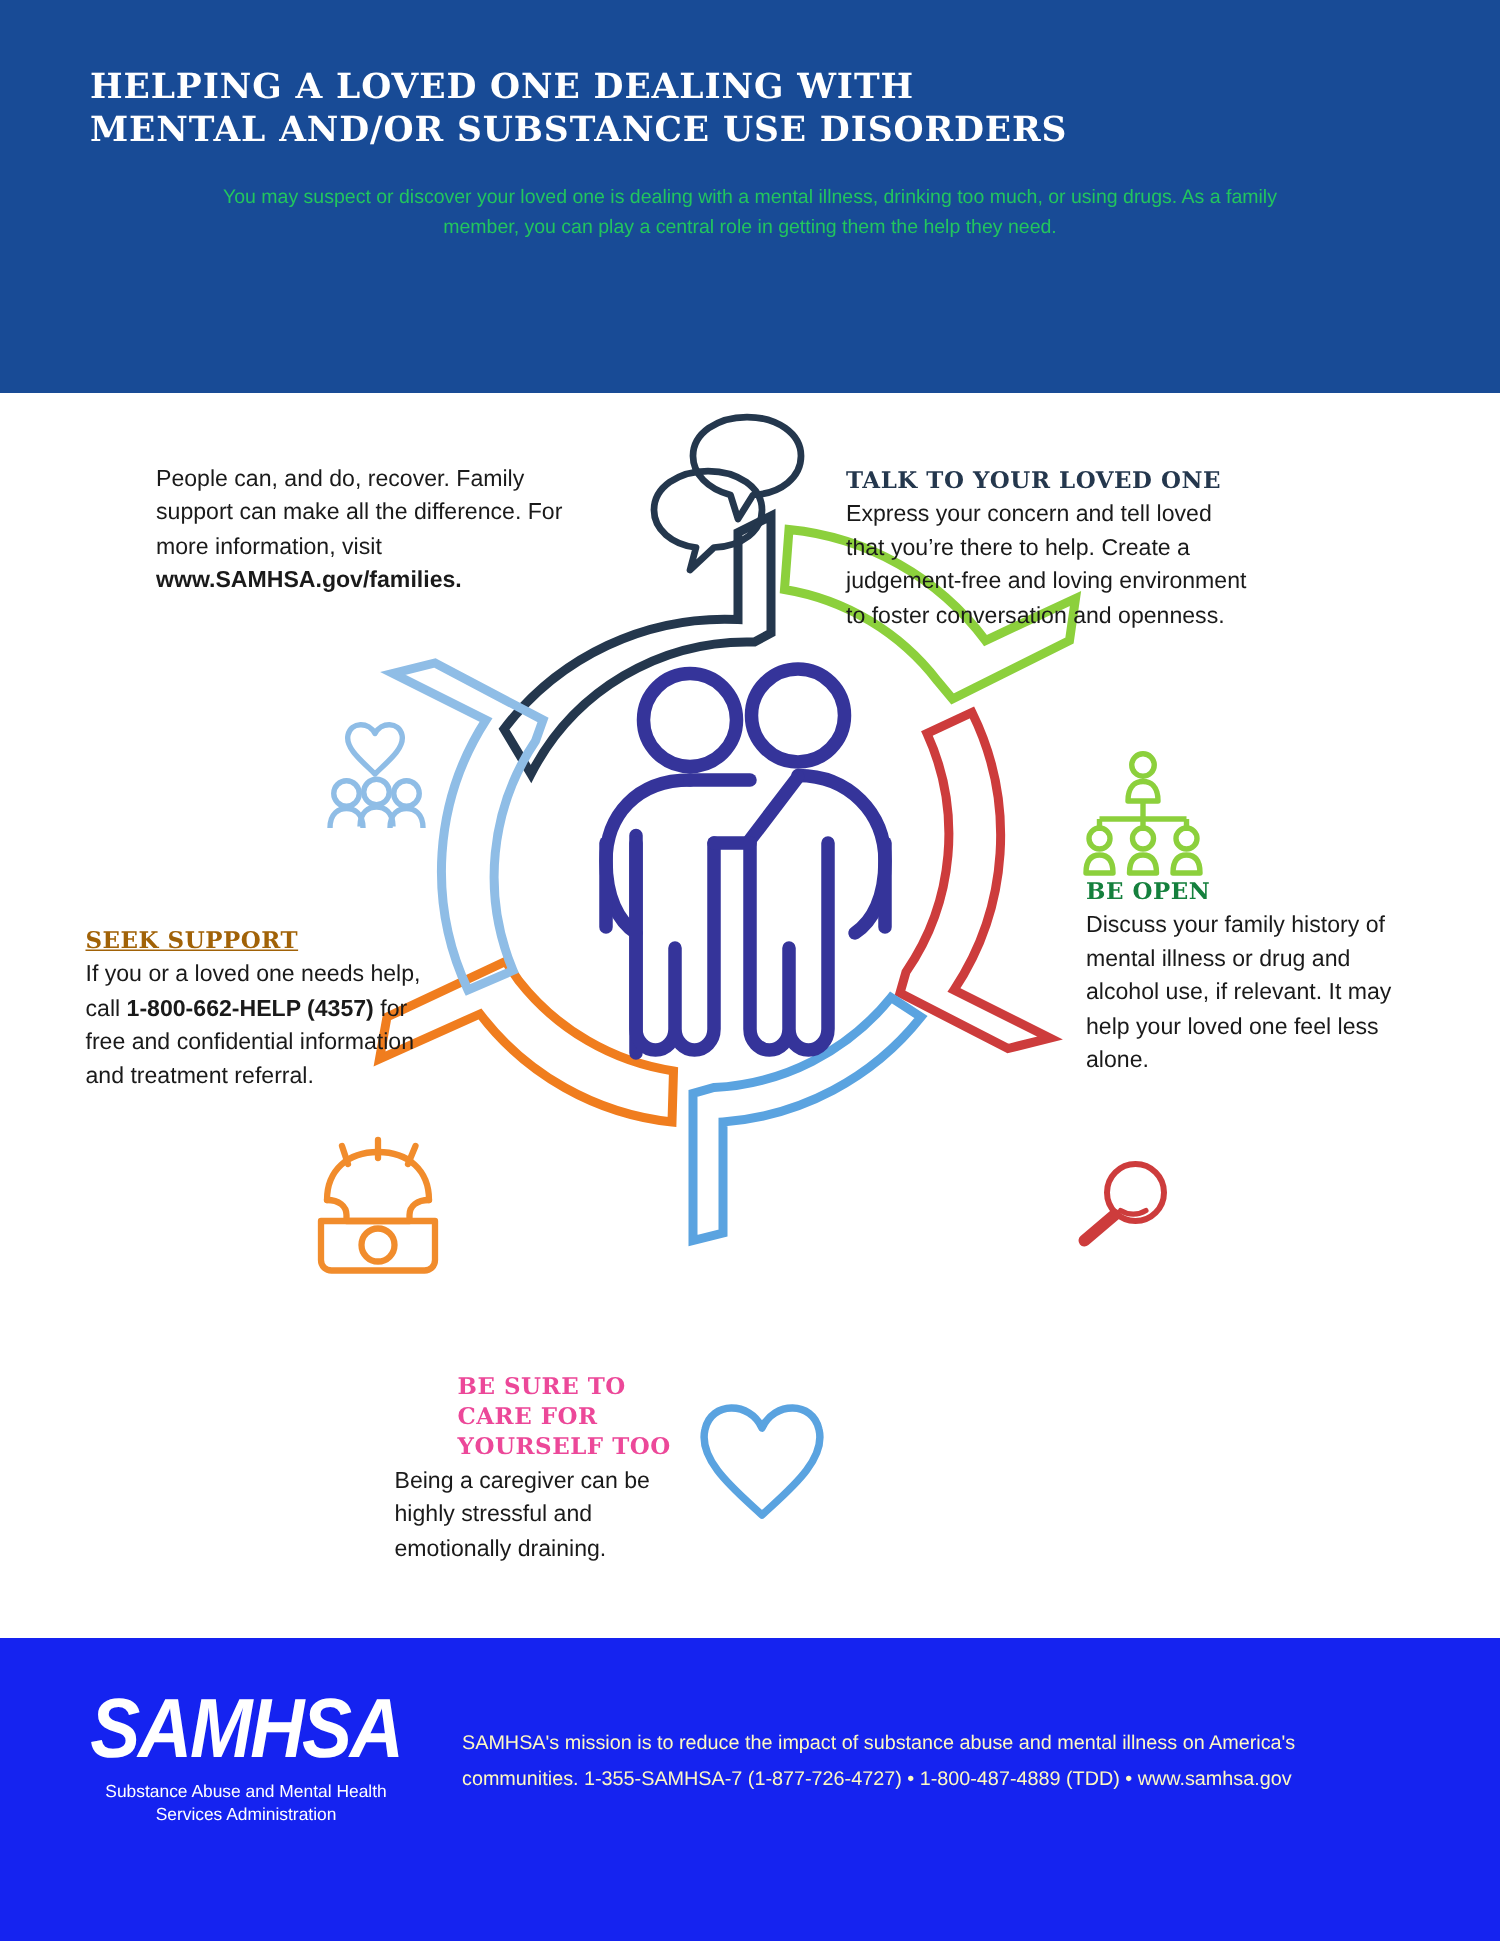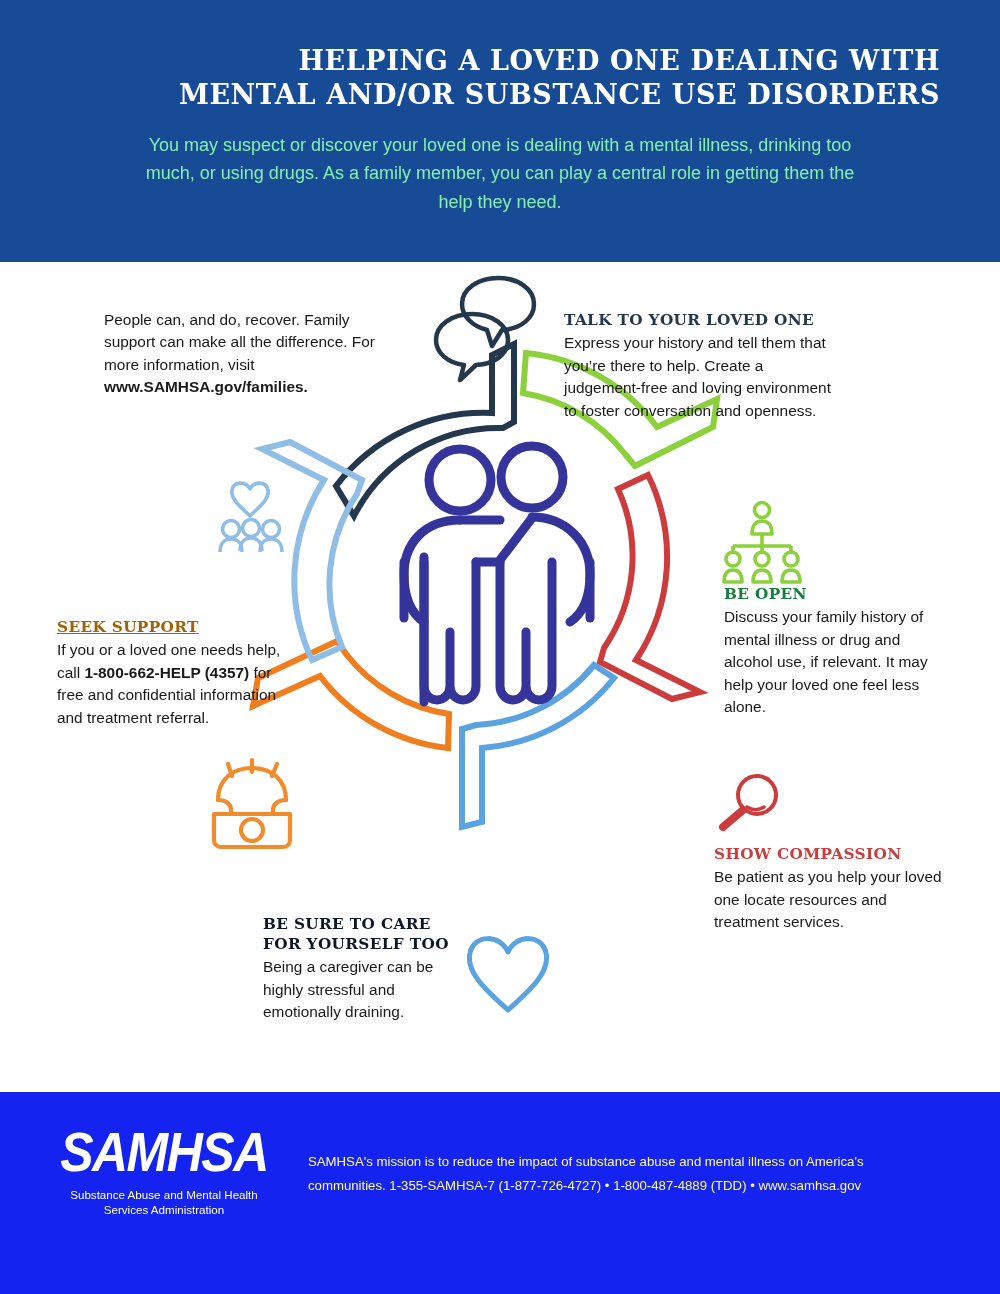--- a/index.html
+++ b/index.html
@@ -20,30 +20,30 @@
   .header {
     position: absolute; left: 0; top: 0;
     width: 1000px; height: 262px;
     background: #184b96;
     padding: 44px 60px 0 60px;
   }
   .header-title {
     color: #ffffff;
     font-family: "DejaVu Serif", serif;
     font-weight: bold;
-    font-size: 27px;
+    font-size: 23px;
     line-height: 1.26;
     letter-spacing: 0.6px;
-    text-align: right;
+    text-align: left;
     text-transform: uppercase;
   }
   .header-sub {
     margin-top: 19px;
-    color: #86efac;
-    font-size: 18px;
+    color: #22c55e;
+    font-size: 13px;
     line-height: 1.58;
     text-align: center;
     font-weight: 400;
     padding: 0 85px;
   }
 
   
   .body-area {
     position: absolute; left: 0; top: 262px;
     width: 1000px; height: 830px;
@@ -70,21 +70,21 @@
     font-size: 15.4px;
     line-height: 1.46;
   }
   .block-body b { font-weight: bold; }
 
   
   .c-lightblue { color: #74aadd; }
   .c-navy      { color: #24374d; }
   .c-green     { color: #15803d; }
   .c-red       { color: #cd3c3c; }
-  .c-skyblue   { color: #0f172a; }
+  .c-skyblue   { color: #ec4899; margin-left: 42px; }
   .c-orange    { color: #a16207; text-decoration: underline; }
 
   
   #blk-treatable   { left: 104px; top: 47px;  width: 292px; }
   #blk-talk        { left: 564px; top: 48px;  width: 268px; }
   #blk-open        { left: 724px; top: 322px; width: 228px; }
   #blk-compassion  { left: 714px; top: 582px; width: 230px; }
   #blk-care        { left: 263px; top: 652px; width: 200px; }
   #blk-seek        { left: 57px;  top: 355px; width: 232px; }
 
@@ -313,32 +313,28 @@
                  C 542,672 516,672 508,690 Z"></path>
       </g>
     </svg>
 
     <div class="block" id="blk-treatable">
       <div class="block-body"><span>People can, and do, recover. Family support can make all the difference. For more information, visit </span><b>www.SAMHSA.gov/families.</b></div>
     </div>
 
     <div class="block" id="blk-talk">
       <div class="block-head c-navy">Talk to Your Loved One</div>
-      <div class="block-body">Express your history and tell them that you’re there to help. Create a judgement-free and loving environment to foster conversation and openness.</div>
+      <div class="block-body">Express your concern and tell loved that you’re there to help. Create a judgement-free and loving environment to foster conversation and openness.</div>
     </div>
 
     <div class="block" id="blk-open">
       <div class="block-head c-green">Be Open</div>
       <div class="block-body">Discuss your family history of mental illness or drug and alcohol use, if relevant. It may help your loved one feel less alone.</div>
     </div>
 
-    <div class="block" id="blk-compassion">
-      <div class="block-head c-red">Show Compassion</div>
-      <div class="block-body">Be patient as you help your loved one locate resources and treatment services.</div>
-    </div>
 
     <div class="block" id="blk-care">
       <div class="block-head c-skyblue">Be Sure to Care for Yourself Too</div>
       <div class="block-body">Being a caregiver can be highly stressful and emotionally draining.</div>
     </div>
 
     <div class="block" id="blk-seek">
       <div class="block-head c-orange">Seek Support</div>
       <div class="block-body"><span>If you or a loved one needs help, call </span><b>1-800-662-HELP (4357)</b><span> for free and confidential information and treatment referral.</span></div>
     </div>

